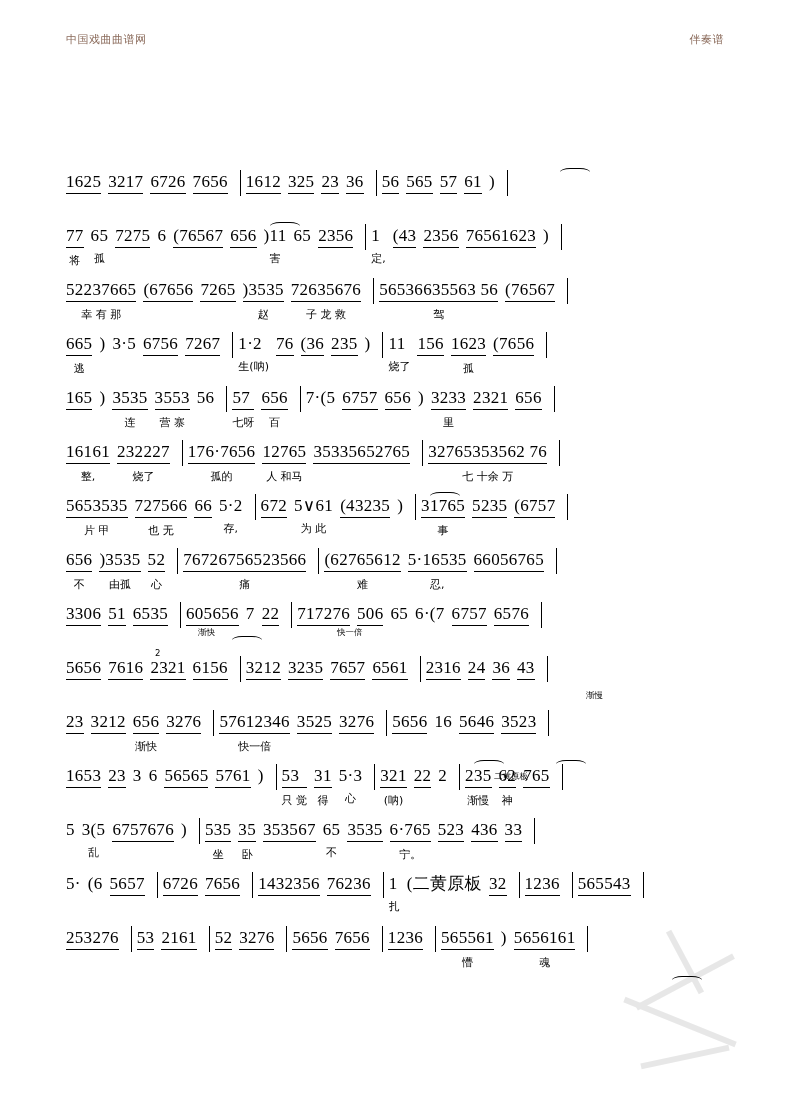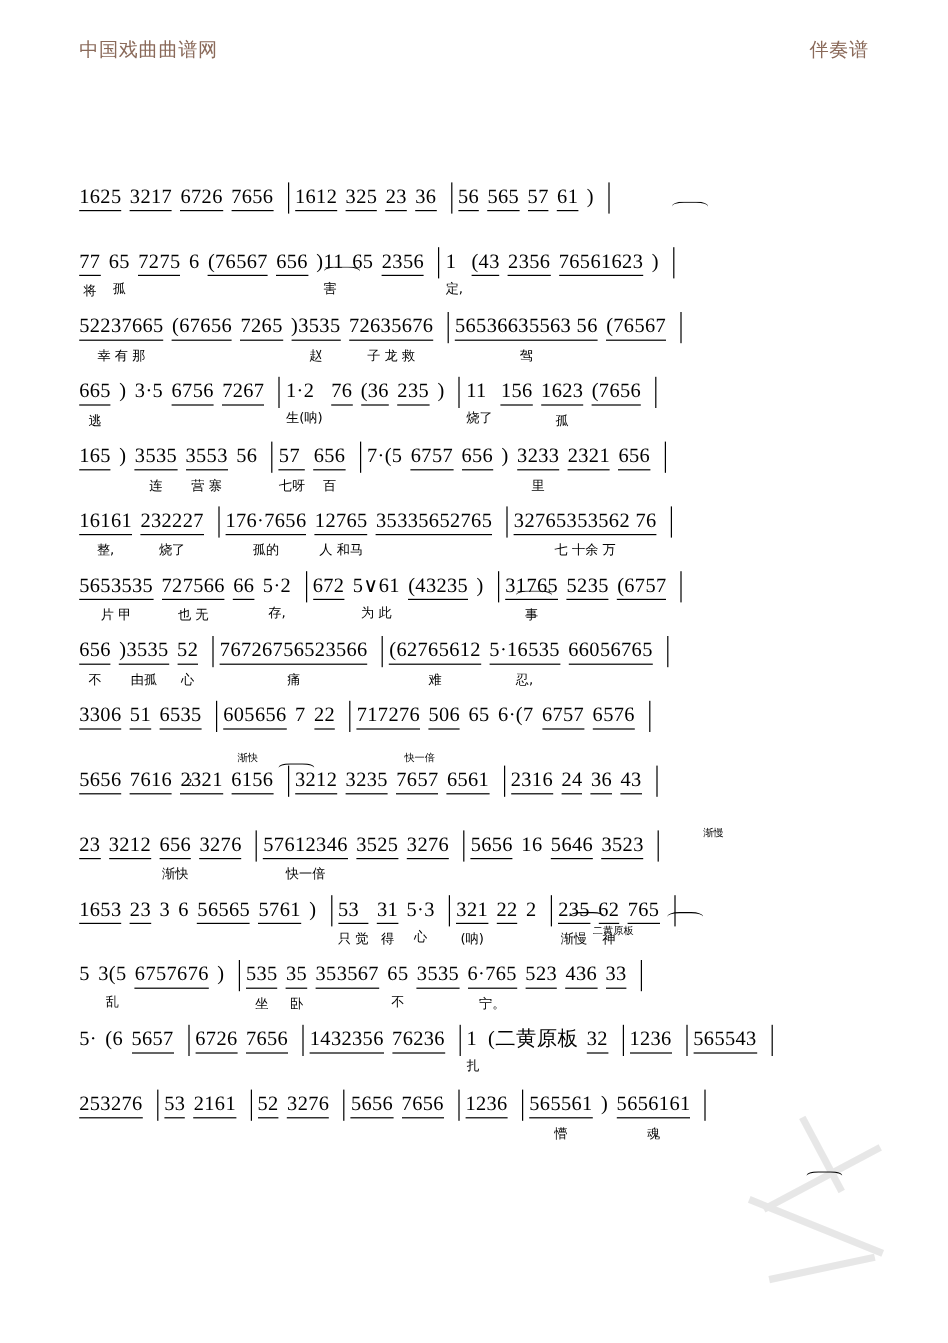--- a/index.html
+++ b/index.html
@@ -17,32 +17,32 @@
   }
   .page {
     position: relative;
     width: 790px;
     height: 1119px;
     background: #fff;
   }
   .hdr {
     position: absolute;
     top: 32px;
-    font-size: 16px;
+    font-size: 11px;
     color: #8a6a5a;
     letter-spacing: 0.5px;
     font-family: Liberation Sans, sans-serif;
   }
   .hdr.left { left: 66px; }
   .hdr.right { right: 66px; color: #8a6a5a; }
 
   .score {
     position: absolute;
     left: 66px;
-    top: 150px;
+    top: 168px;
     width: 660px;
   }
   .line {
     position: relative;
     height: 54px;
     white-space: nowrap;
     font-size: 0;
   }
   .cell {
     display: inline-block;

